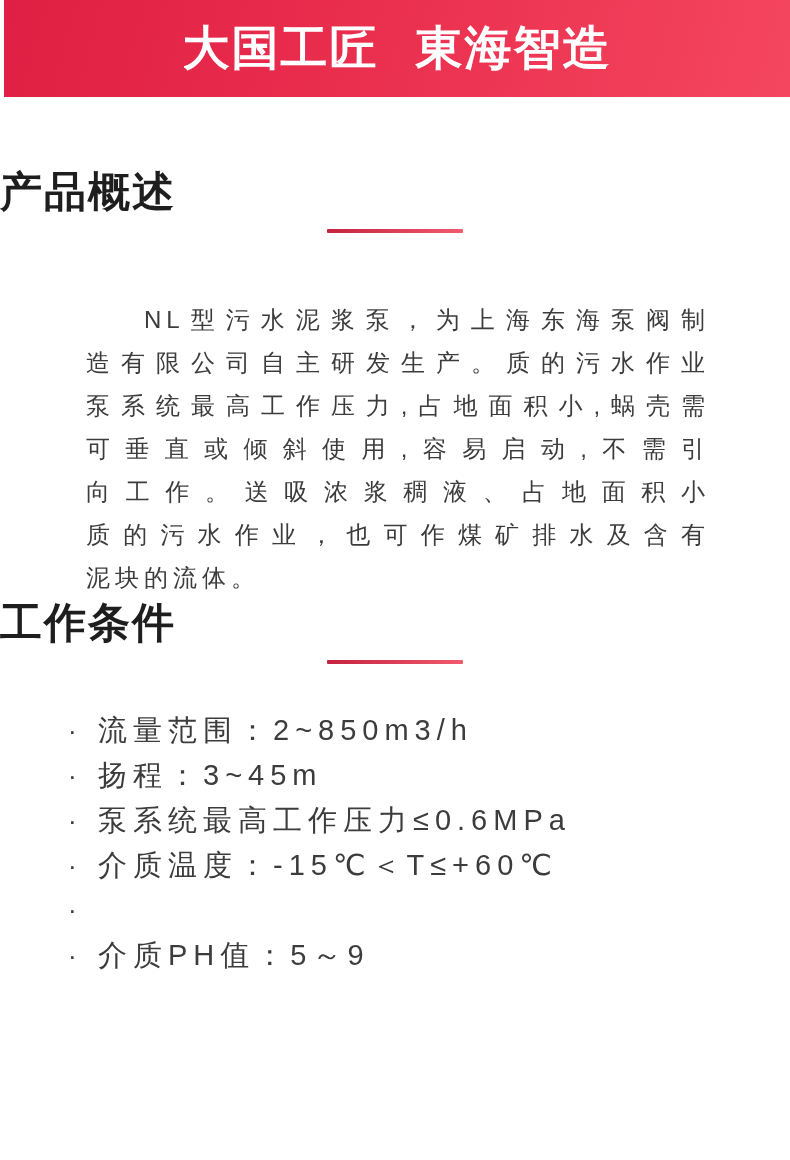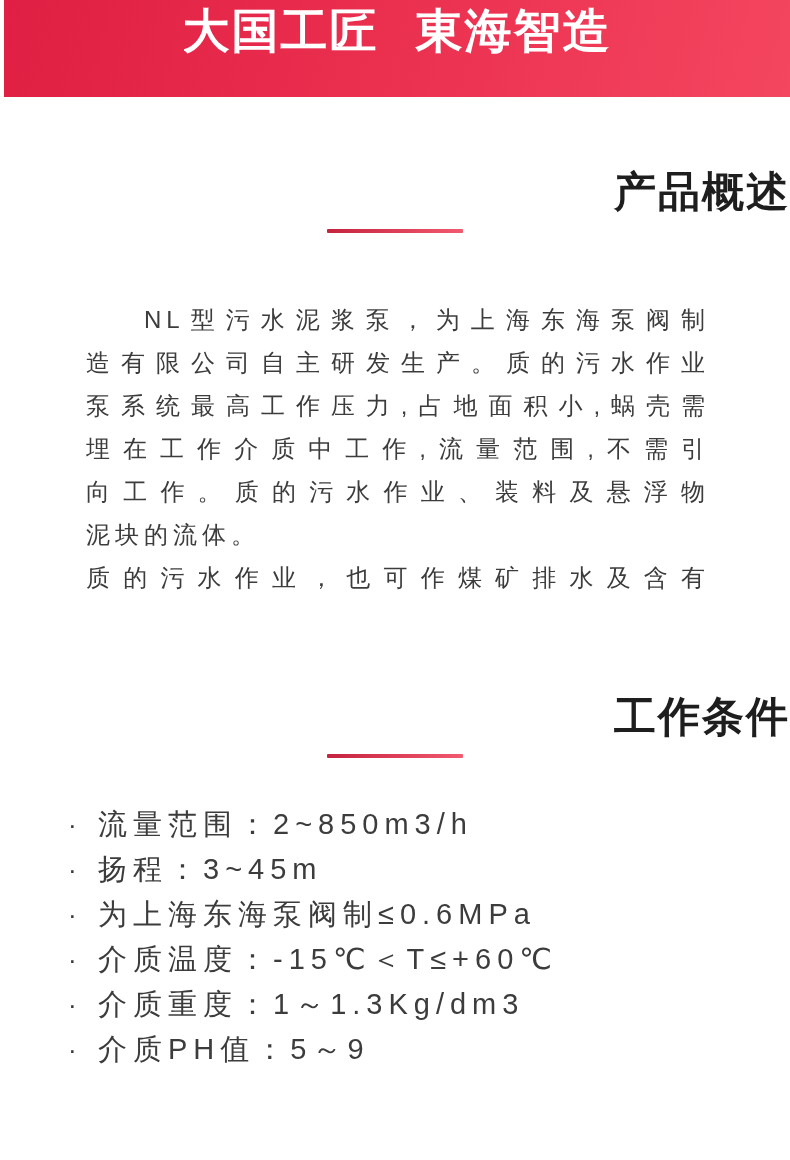--- a/index.html
+++ b/index.html
@@ -8,36 +8,36 @@
     height: 1160px;
     background: #ffffff;
     font-family: "Liberation Sans", "DejaVu Sans", sans-serif;
     overflow: hidden;
   }
   .banner {
     margin-left: 4px;
     height: 97px;
     background: linear-gradient(105deg, #df1f43 0%, #ea2e4e 45%, #f4465f 100%);
     display: flex;
-    align-items: flex-start;
+    align-items: center;
     justify-content: center;
   }
   .banner-title {
     color: #ffffff;
     font-size: 47px;
     font-weight: 700;
     letter-spacing: 2px;
     word-spacing: 22px;
     white-space: nowrap;
   }
   .section-overview { margin-top: 71px; }
-  .section-conditions { margin-top: 94px; }
+  .section-conditions { }
   .section-title {
     margin: 0;
-    text-align: right;
+    text-align: left;
     font-size: 42px;
     line-height: 48px;
     font-weight: 700;
     color: #1e1e1e;
     letter-spacing: 2px;
   }
   .title-underline {
     width: 136px;
     height: 4px;
     margin: 13px auto 0 auto;
@@ -91,51 +91,50 @@
   </header>
 
   <section class="section-overview">
     <h2 class="section-title">产品概述</h2>
     <div class="title-underline"></div>
 
     <div class="para">
       <div class="para-line indent">NL型污水泥浆泵，为上海东海泵阀制</div>
       <div class="para-line">造有限公司自主研发生产。质的污水作业</div>
       <div class="para-line">泵系统最高工作压力,占地面积小,蜗壳需</div>
-      <div class="para-line">埋在工作介质中工作,流量范围,不需引</div>
-      <div class="para-line">向工作。质的污水作业、装料及悬浮物</div>
+      <div class="para-line">可垂直或倾斜使用,容易启动,不需引</div>
+      <div class="para-line">向工作。送吸浓浆稠液、占地面积小</div>
+      <div class="para-line">质的污水作业，也可作煤矿排水及含有</div>
       <div class="para-line last">泥块的流体。</div>
-      <div class="para-line">质的污水作业，也可作煤矿排水及含有</div>
     </div>
   </section>
 
   <section class="section-conditions">
     <h2 class="section-title">工作条件</h2>
     <div class="title-underline"></div>
 
     <ul class="spec-list">
       <li class="spec-item">
         <span class="bullet">·</span>
         <span class="spec-text">流量范围：2~850m3/h</span>
       </li>
       <li class="spec-item">
         <span class="bullet">·</span>
         <span class="spec-text">扬程：3~45m</span>
       </li>
       <li class="spec-item">
         <span class="bullet">·</span>
-        <span class="spec-text">为上海东海泵阀制≤0.6MPa</span>
+        <span class="spec-text">泵系统最高工作压力≤0.6MPa</span>
       </li>
       <li class="spec-item">
         <span class="bullet">·</span>
         <span class="spec-text">介质温度：-15℃＜T≤+60℃</span>
       </li>
       <li class="spec-item">
         <span class="bullet">·</span>
-        <span class="spec-text">介质重度：1～1.3Kg/dm3</span>
       </li>
       <li class="spec-item">
         <span class="bullet">·</span>
         <span class="spec-text">介质PH值：5～9</span>
       </li>
     </ul>
   </section>
 
 </div>
 

